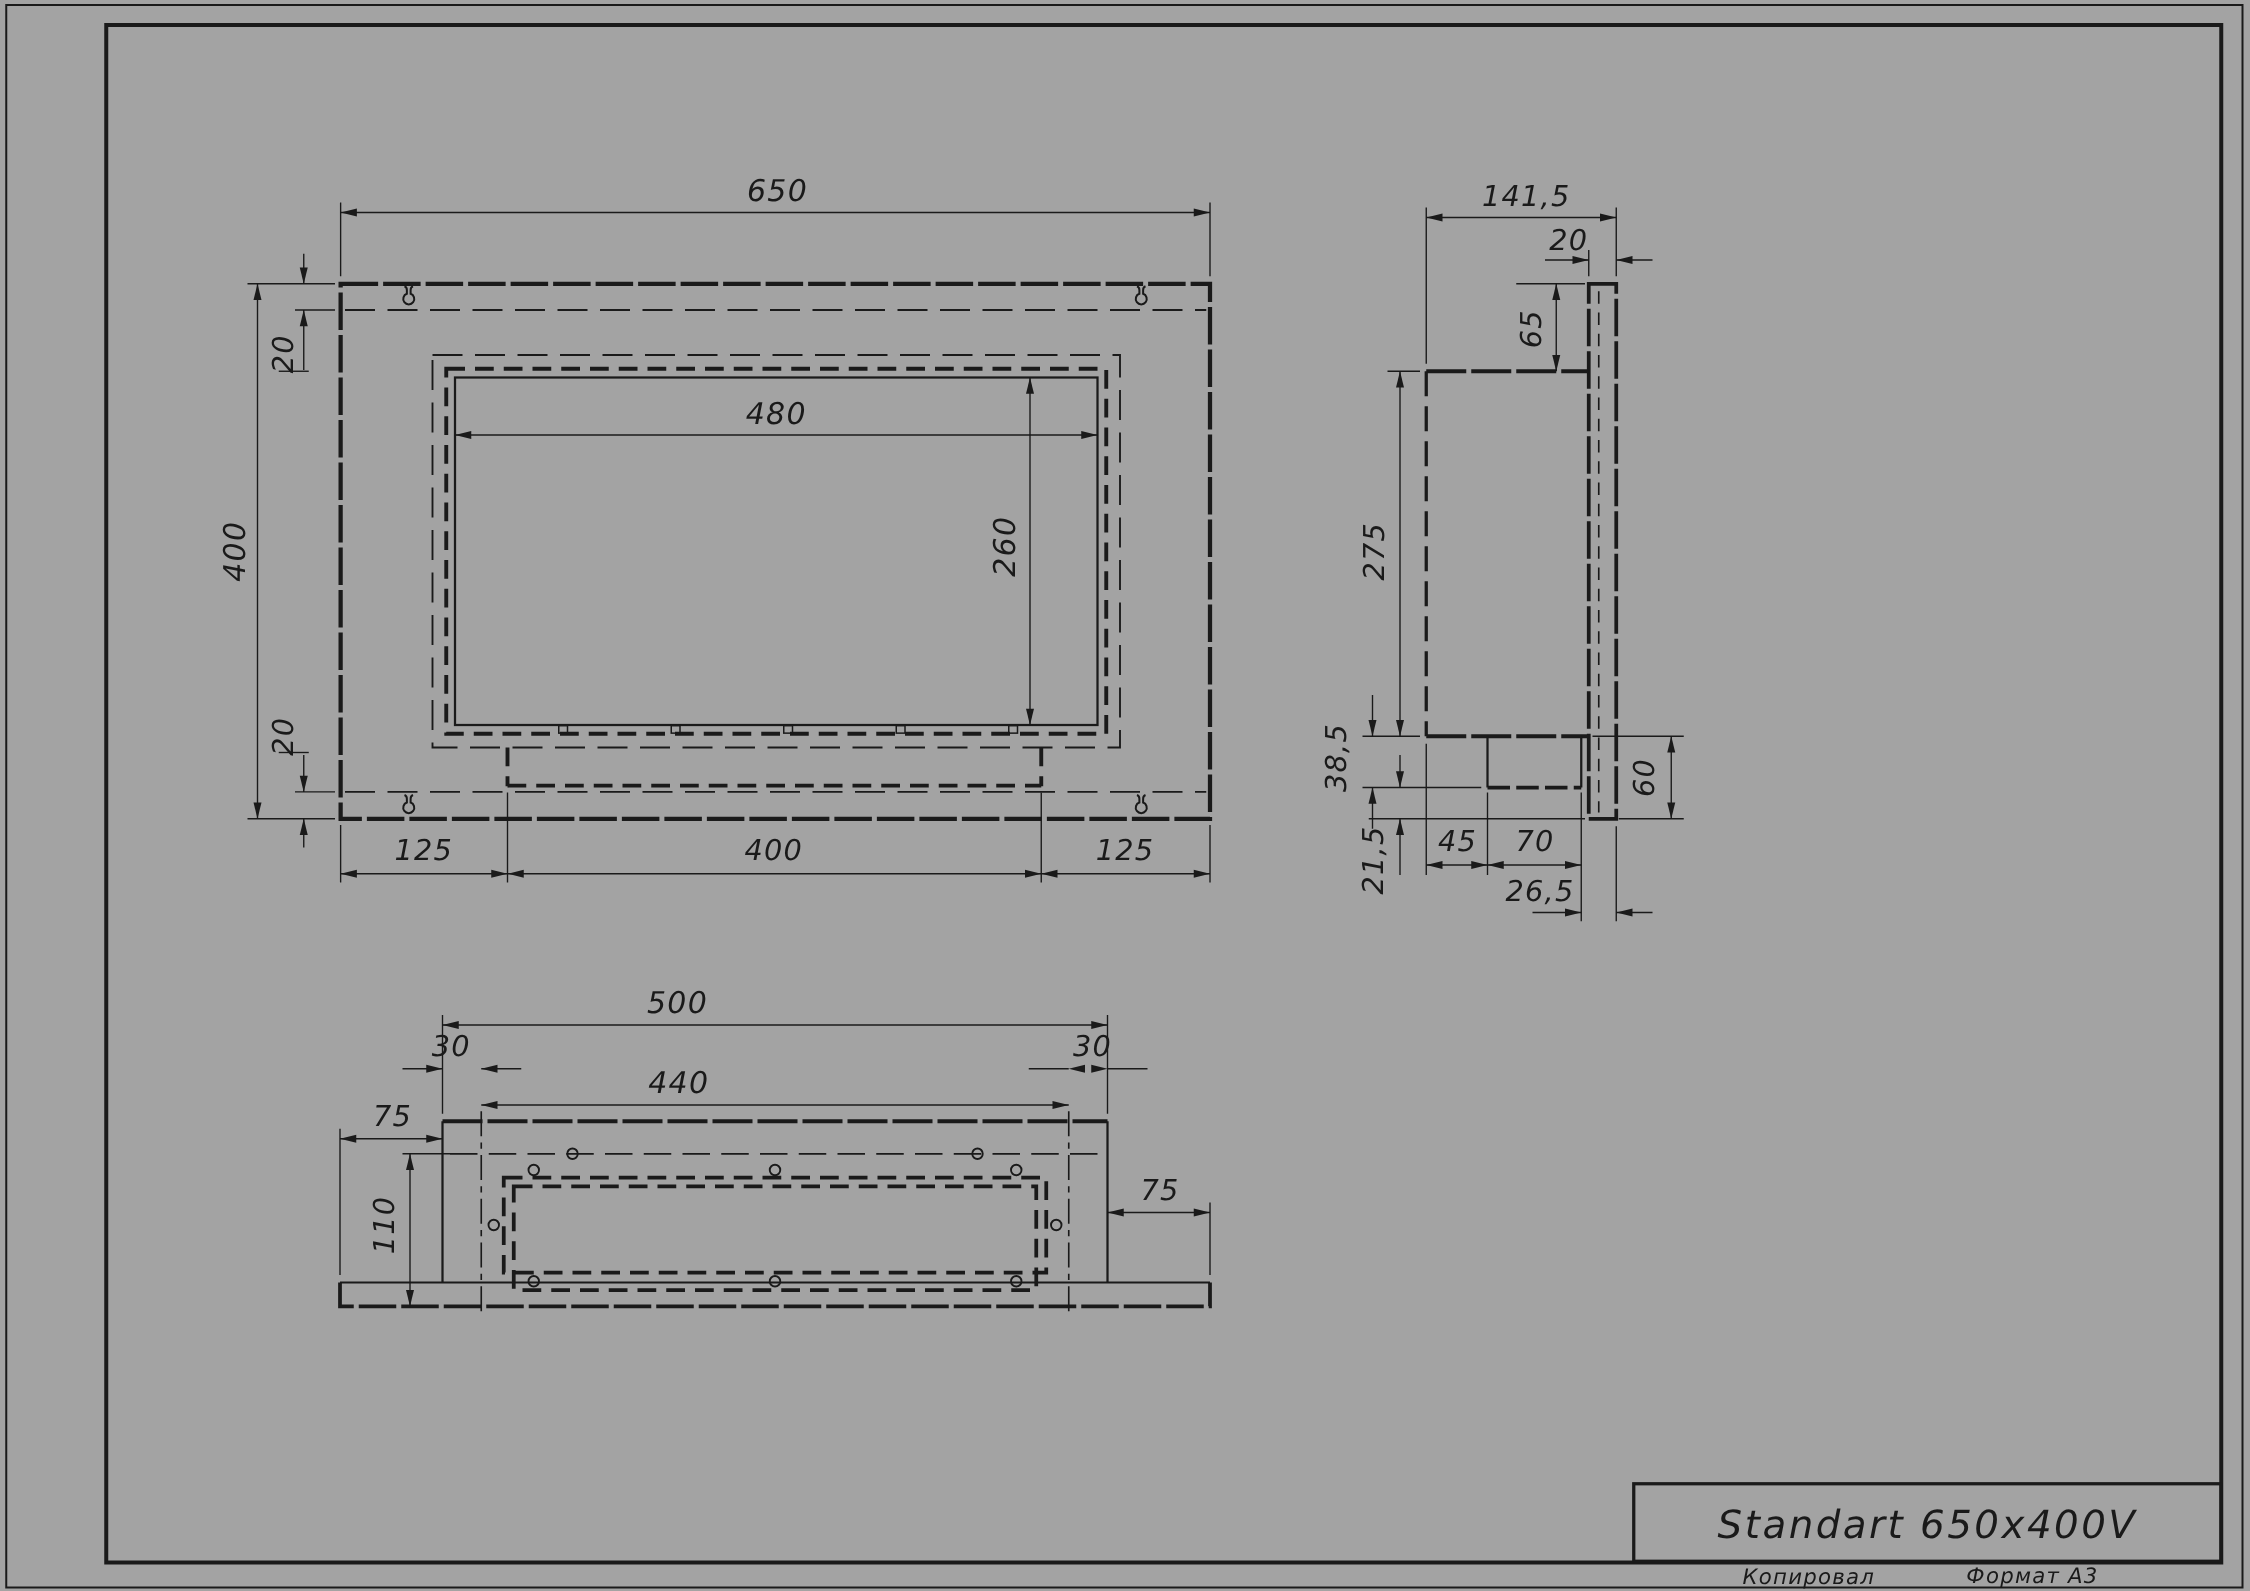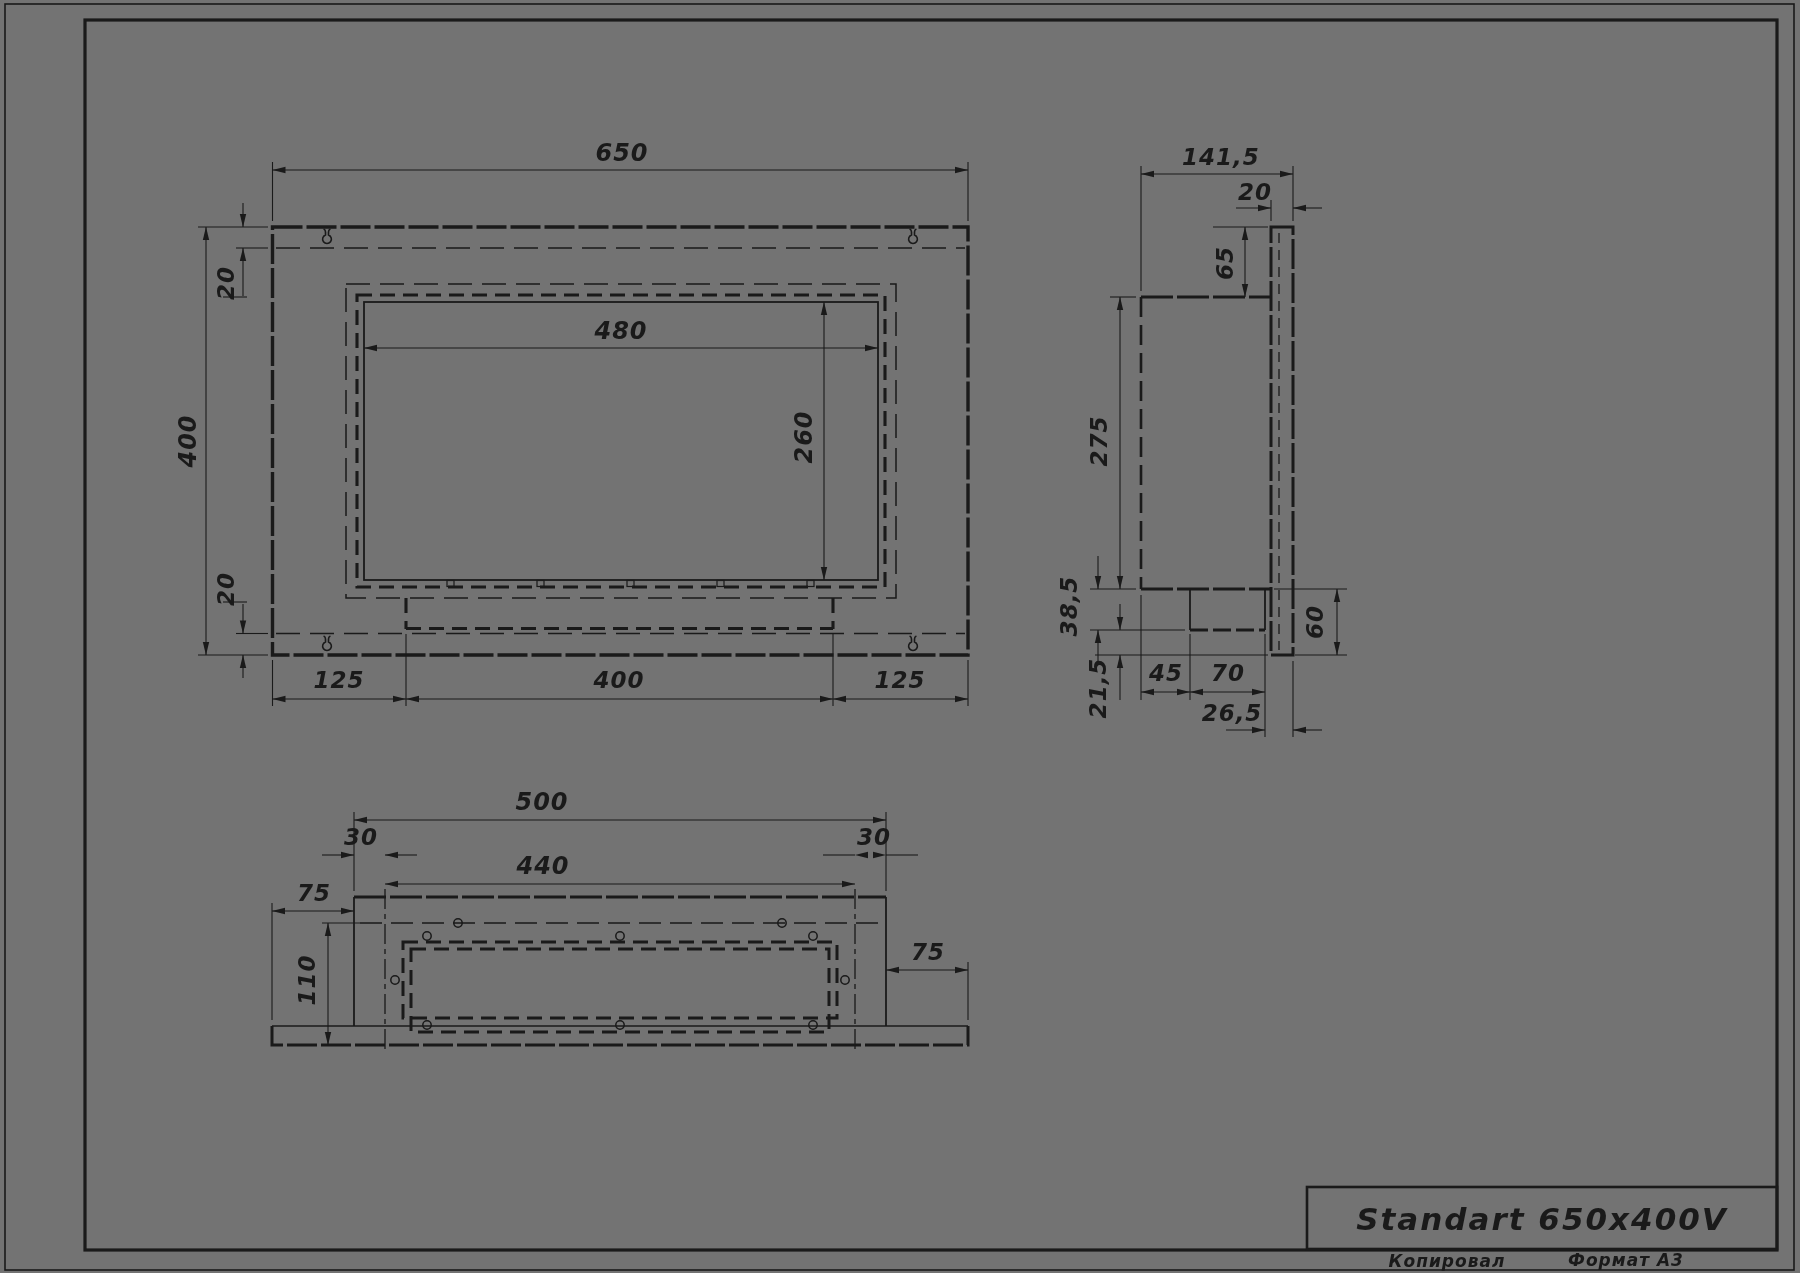--- a/index.html
+++ b/index.html
@@ -1,16 +1,16 @@
 <!DOCTYPE html>
 <html><head>
 <meta charset="utf-8">
 <style>
   html,body{margin:0;padding:0;background:#e8e8e8;}
-  .sheet{width:1800px;height:1273px;background:#737373;position:relative;margin:0 auto;font-weight:bold;}
+  .sheet{width:1800px;height:1273px;background:#a3a3a3;position:relative;margin:0 auto;}
   svg{display:block;}
   text{font-family:"DejaVu Sans","Liberation Sans",sans-serif;font-style:italic;fill:#1a1a1a;}
   .dim{font-size:23px;letter-spacing:1px;}
   .dim-big{font-size:24px;letter-spacing:1px;}
   .title-text{font-size:31px;letter-spacing:2px;}
   .foot{font-size:17px;letter-spacing:1px;}
   .ln{stroke:#1a1a1a;fill:none;}
   .thick{stroke-width:3.4;}
   .thin{stroke-width:1.5;}
   .xline{stroke-width:1.1;}

